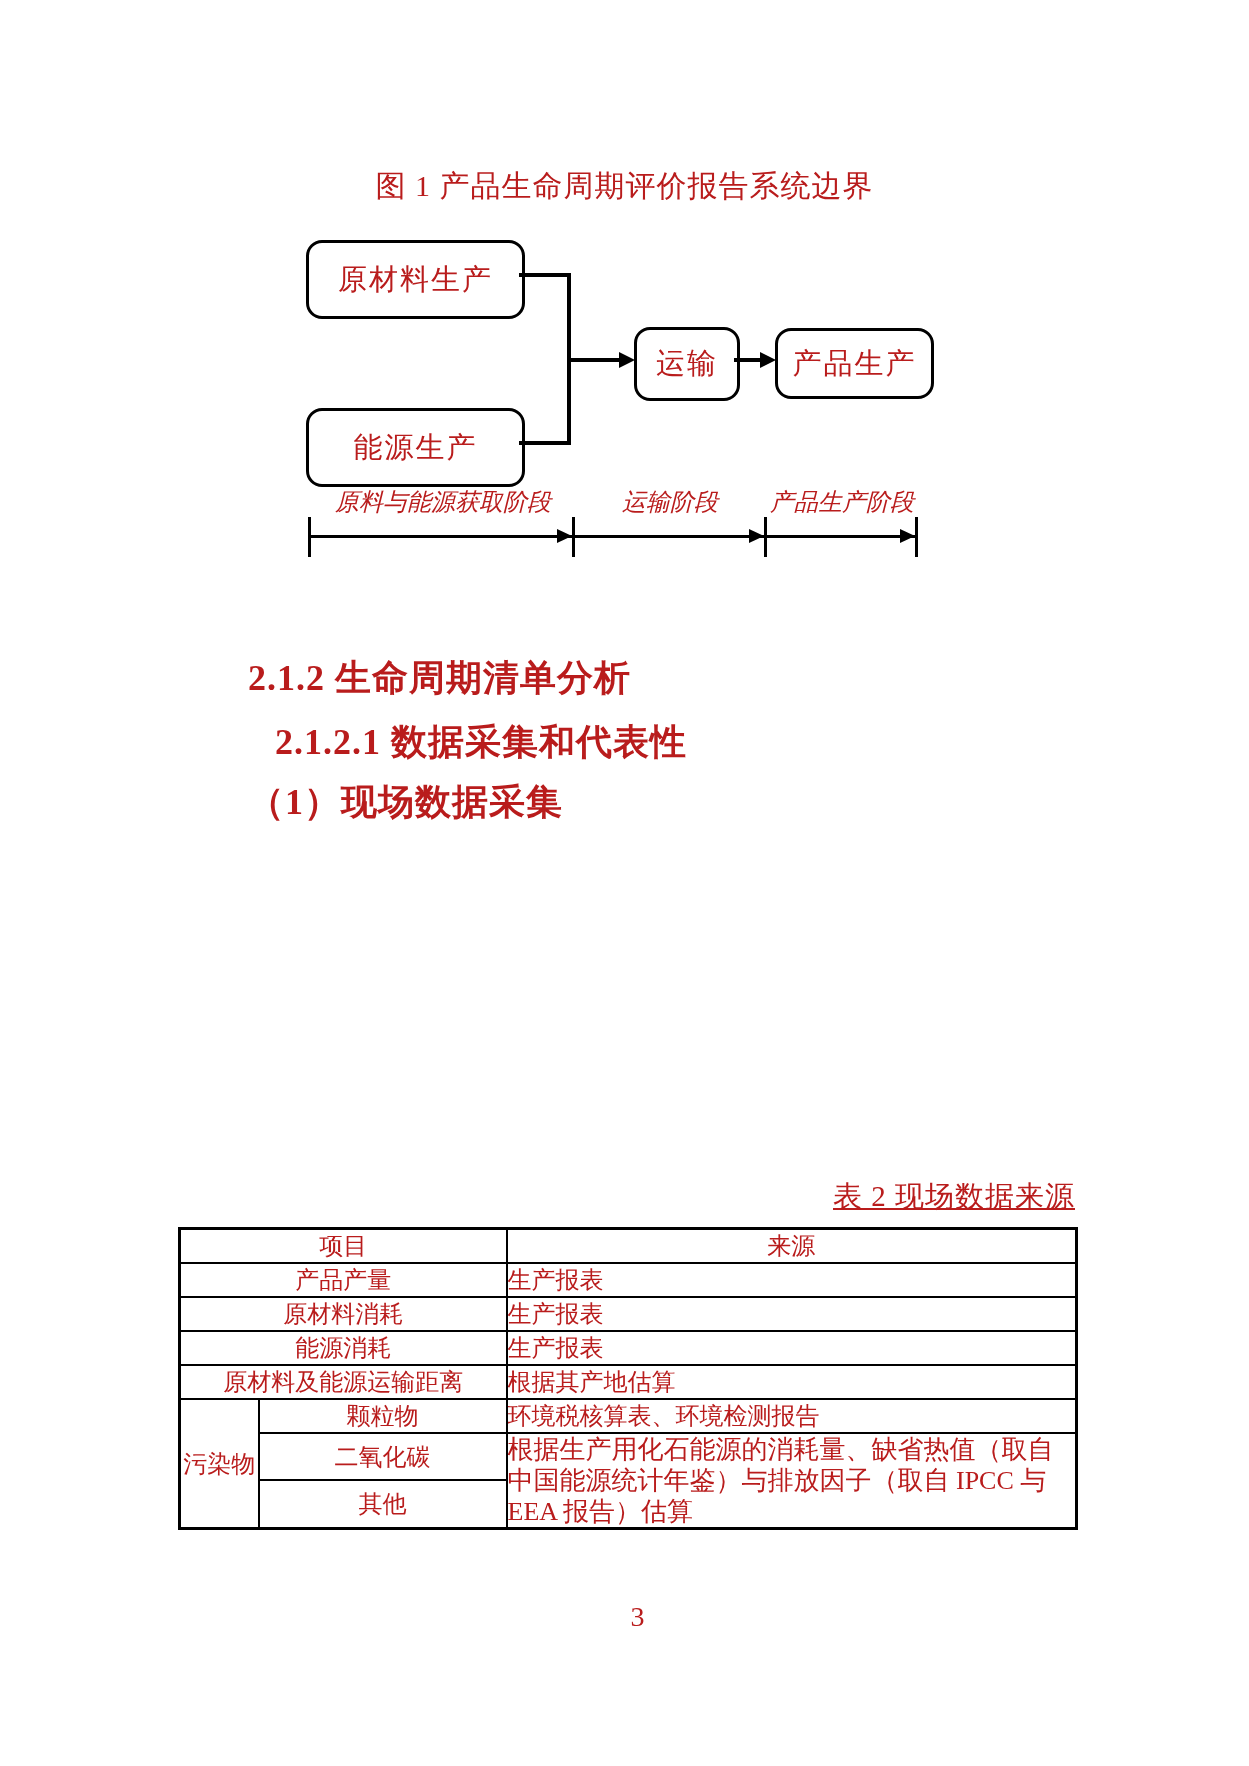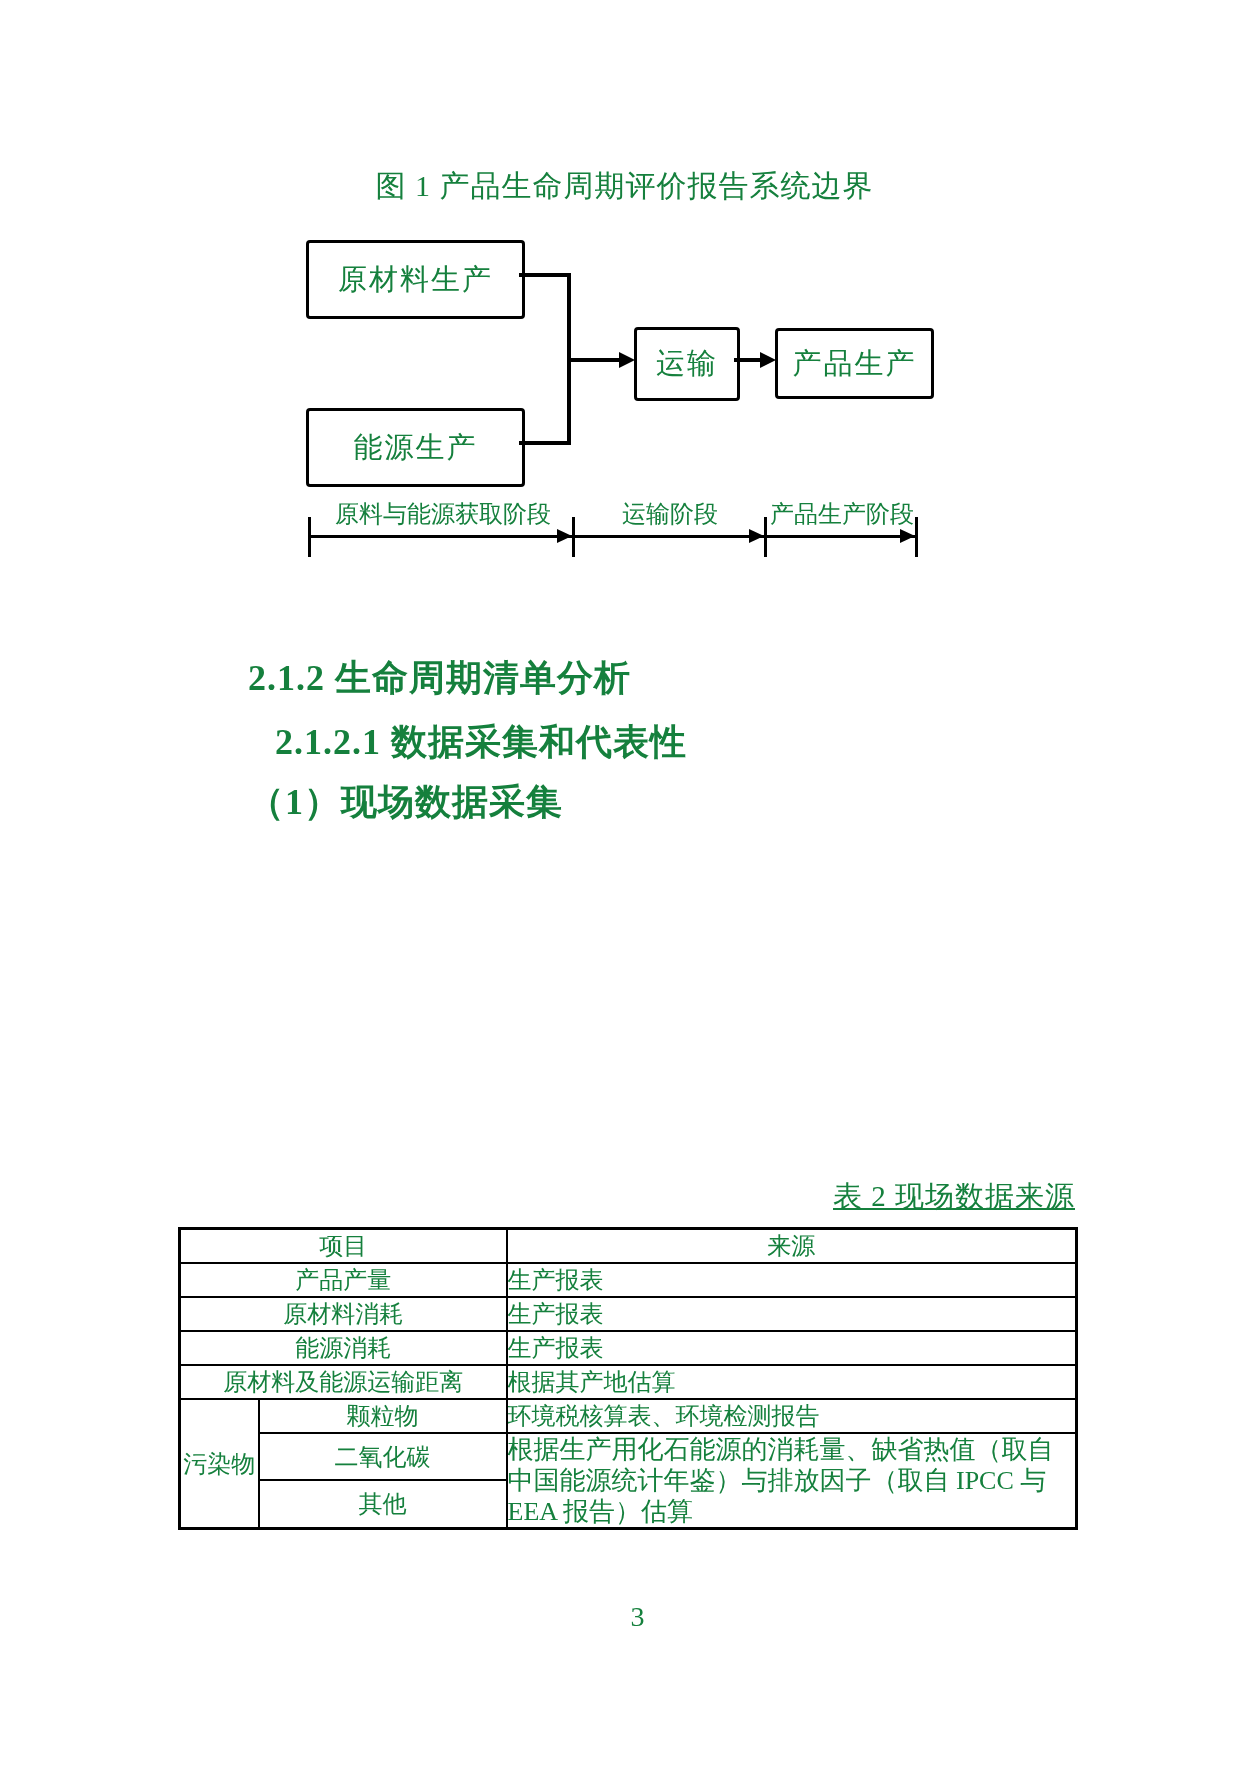--- a/index.html
+++ b/index.html
@@ -2,32 +2,32 @@
 <html><head>
 <meta charset="utf-8">
 <style>
   html,body{margin:0;padding:0;background:#e8e8e8;}
   .page{
     position:relative;
     width:1249px;height:1766px;
     margin:0 auto;
     background:#ffffff;
     font-family:"Liberation Serif","DejaVu Serif",serif;
-    color:#15803d;
+    color:#b91c1c;
     overflow:hidden;
   }
   
   .fig-title{
     position:absolute;left:0;top:166px;width:1249px;height:40px;
     line-height:40px;text-align:center;font-size:30px;letter-spacing:1px;
   }
   
   .diagram{position:absolute;left:0;top:0;width:1249px;height:570px;}
   .dbox{
-    position:absolute;border:3px solid #000;border-radius:4px;background:#fff;
+    position:absolute;border:3px solid #000;border-radius:16px;background:#fff;
     display:flex;align-items:center;justify-content:center;
     font-size:29px;letter-spacing:2px;
   }
   .dbox.raw{left:306px;top:240px;width:213px;height:73px;}
   .dbox.energy{left:306px;top:408px;width:213px;height:73px;}
   .dbox.transport{left:634px;top:327px;width:100px;height:68px;}
   .dbox.product{left:775px;top:328px;width:153px;height:65px;}
   .dline{position:absolute;background:#000;}
   .stub1{left:519px;top:273px;width:52px;height:4px;}
   .stub2{left:519px;top:441px;width:52px;height:4px;}
@@ -37,21 +37,21 @@
   .ahead{position:absolute;width:0;height:0;border-top:8px solid transparent;border-bottom:8px solid transparent;border-left:16px solid #000;}
   .ahead.a1{left:619px;top:352px;}
   .ahead.a2{left:760px;top:352px;}
   
   .axis-line{left:309px;top:535px;width:609px;height:3px;}
   .tick{position:absolute;top:517px;width:3px;height:40px;background:#000;}
   .tick.t1{left:308px;} .tick.t2{left:572px;} .tick.t3{left:764px;} .tick.t4{left:915px;}
   .ahead.s1{left:557px;top:529px;border-top-width:7px;border-bottom-width:7px;border-left-width:15px;}
   .ahead.s2{left:749px;top:529px;border-top-width:7px;border-bottom-width:7px;border-left-width:15px;}
   .ahead.s3{left:900px;top:529px;border-top-width:7px;border-bottom-width:7px;border-left-width:15px;}
-  .stage-label{position:absolute;top:500px;height:28px;line-height:28px;font-size:24px;text-align:center;}
+  .stage-label{position:absolute;top:488px;height:28px;line-height:28px;font-size:24px;text-align:center;font-style:italic;}
   .stage-label.l1{left:312px;width:262px;}
   .stage-label.l2{left:574px;width:192px;}
   .stage-label.l3{left:766px;width:152px;}
   
   .hd{position:absolute;left:248px;height:40px;line-height:40px;font-size:36px;font-weight:bold;letter-spacing:1px;}
   .hd.h1{top:658px;}
   .hd.h2{top:722px;margin-left:27px;}
   .hd.h3{top:782px;}
   
   .para{position:absolute;left:190px;top:840px;width:895px;}

